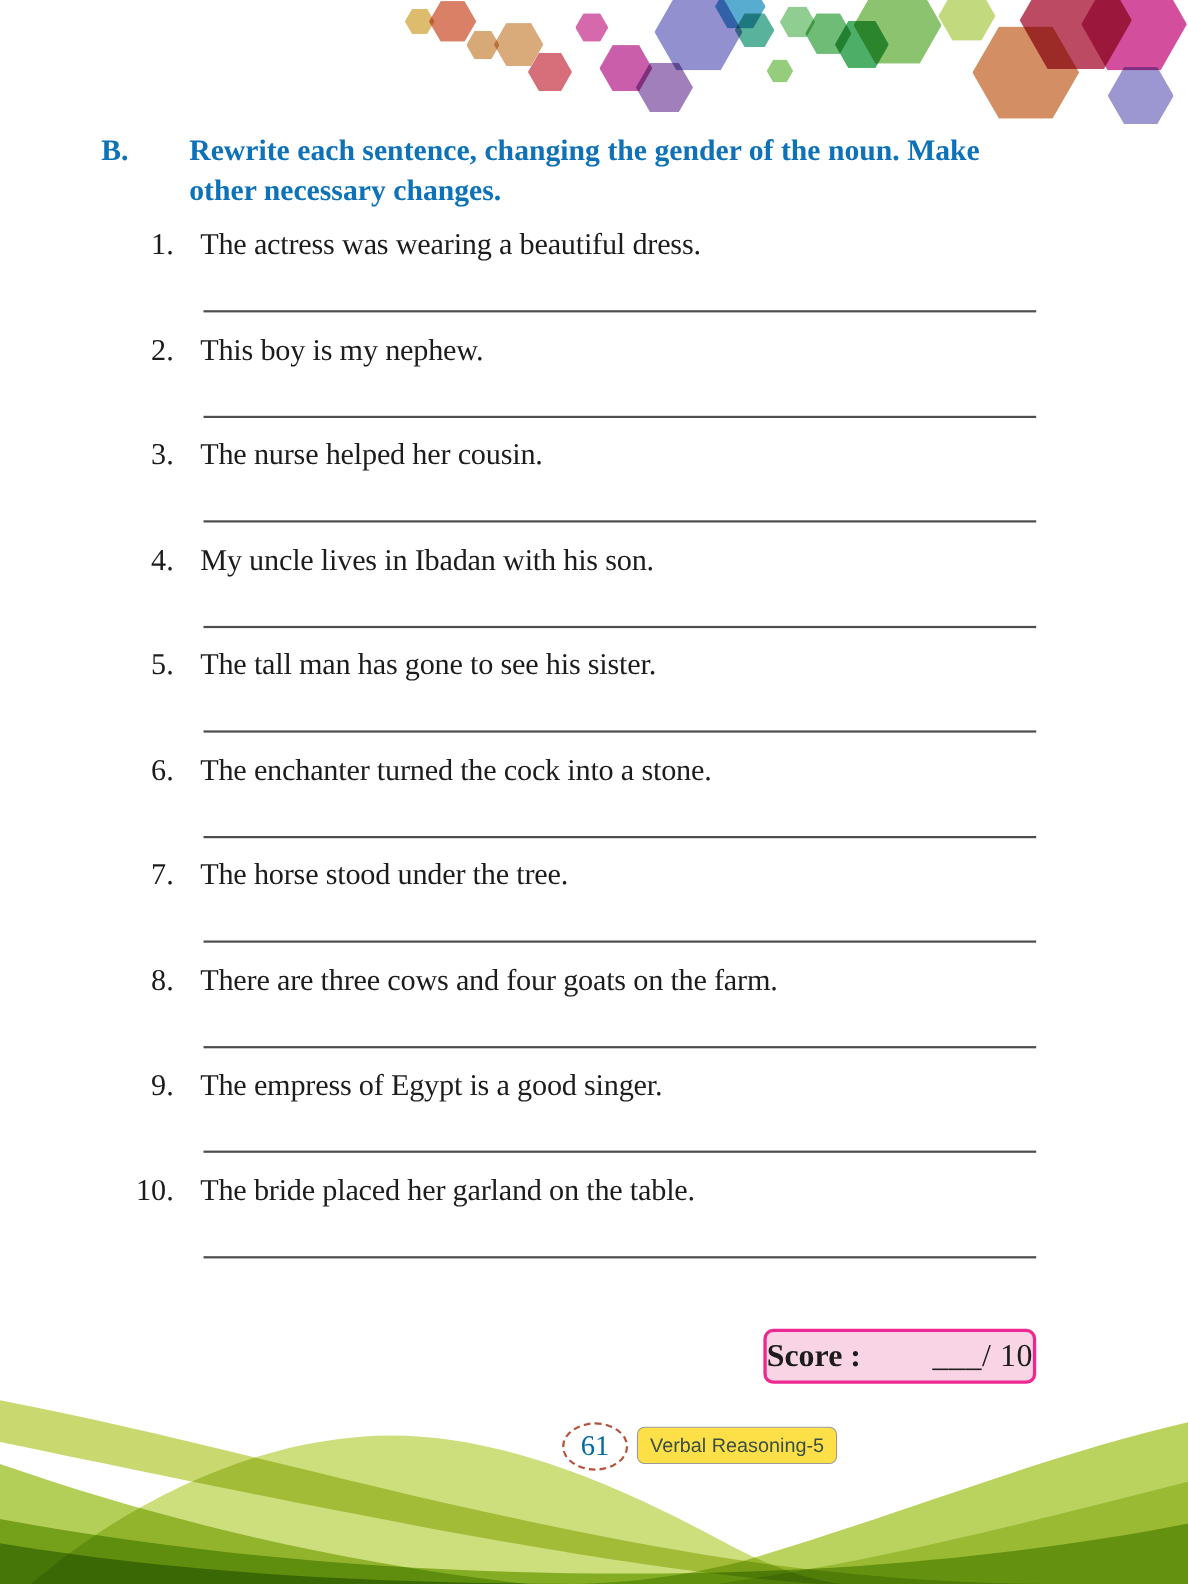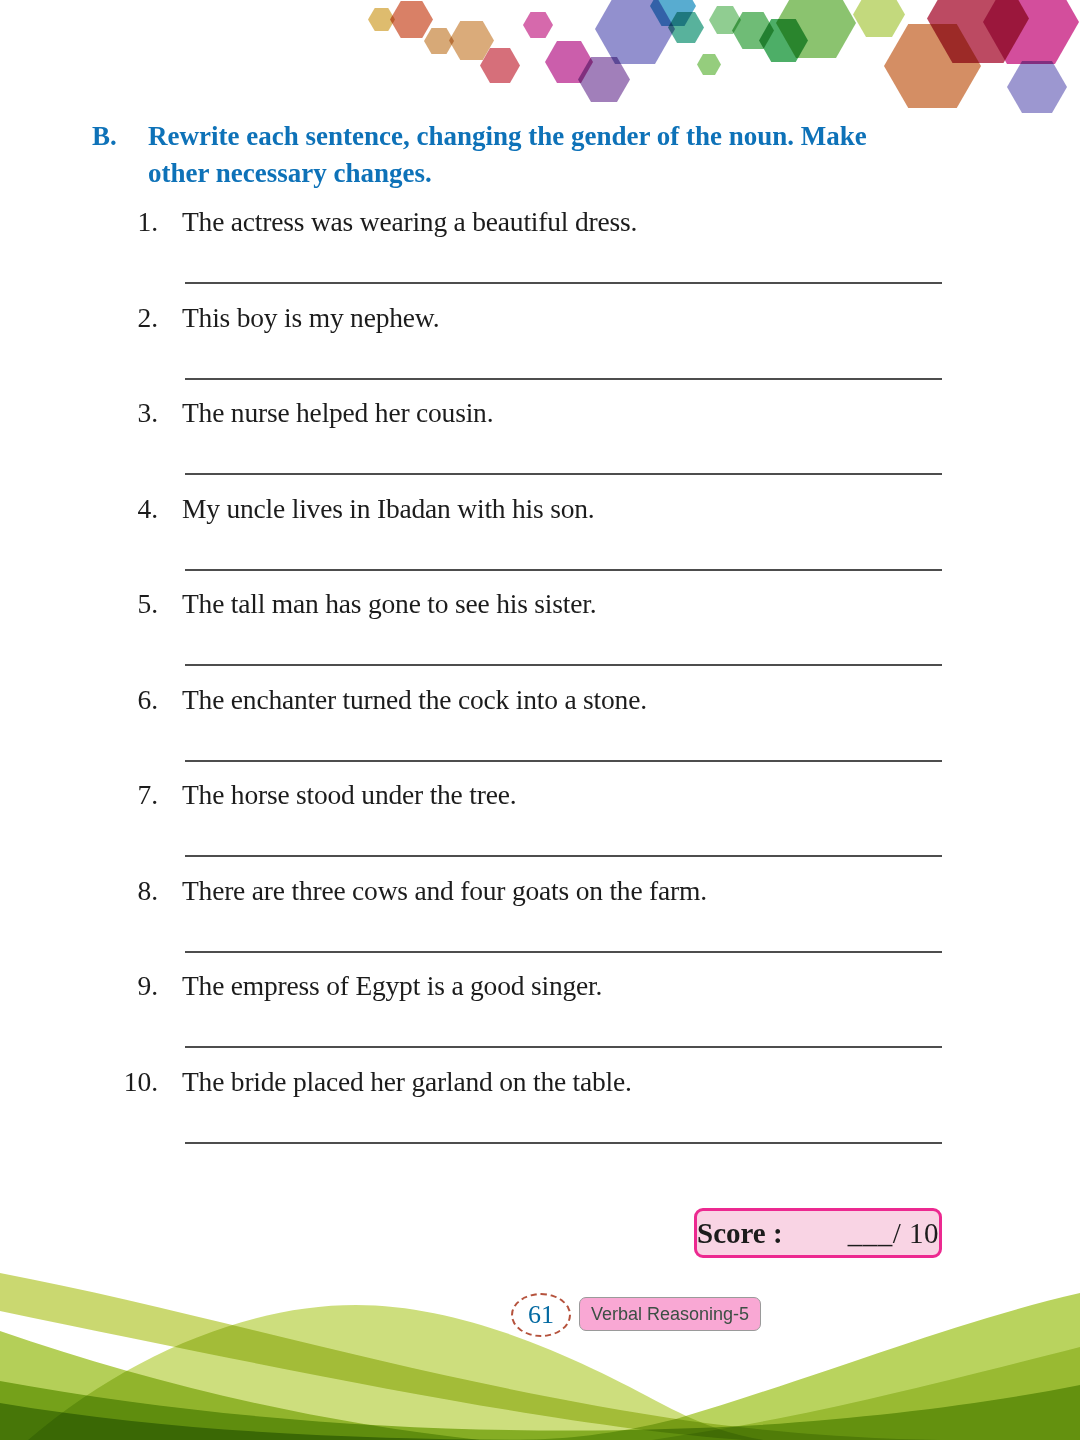--- a/index.html
+++ b/index.html
@@ -31,21 +31,21 @@
   .heading{
     position:absolute;
     top:118px;left:92px;width:912px;
     display:flex;
     color:#0e72b8;
     font-weight:bold;
     font-size:27px;
     line-height:37px;
   }
   .sec-label{width:56px;flex:none;}
-  .sec-text{white-space:pre-line;}
+  .sec-text{white-space:pre-line;margin-left:24px;}
 
   
   .items{
     position:absolute;
     top:205px;left:96px;width:860px;
   }
   .qa{
     position:relative;
     height:95.5px;
   }
@@ -91,21 +91,21 @@
     background:#ffffff;
     display:flex;align-items:center;justify-content:center;
     font-size:26px;color:#0369a1;
     z-index:3;
   }
   .book-badge{
     position:absolute;
     left:579px;top:1297px;
     height:32px;
     padding:0 11px;
-    background:#f9a8d4;
+    background:#fde047;
     border:1px solid #9a9a9a;
     border-radius:7px;
     display:flex;align-items:center;
     font-family:"Liberation Sans", sans-serif;
     font-size:18px;
     color:#3c4f44;
     z-index:3;
   }
 
   

